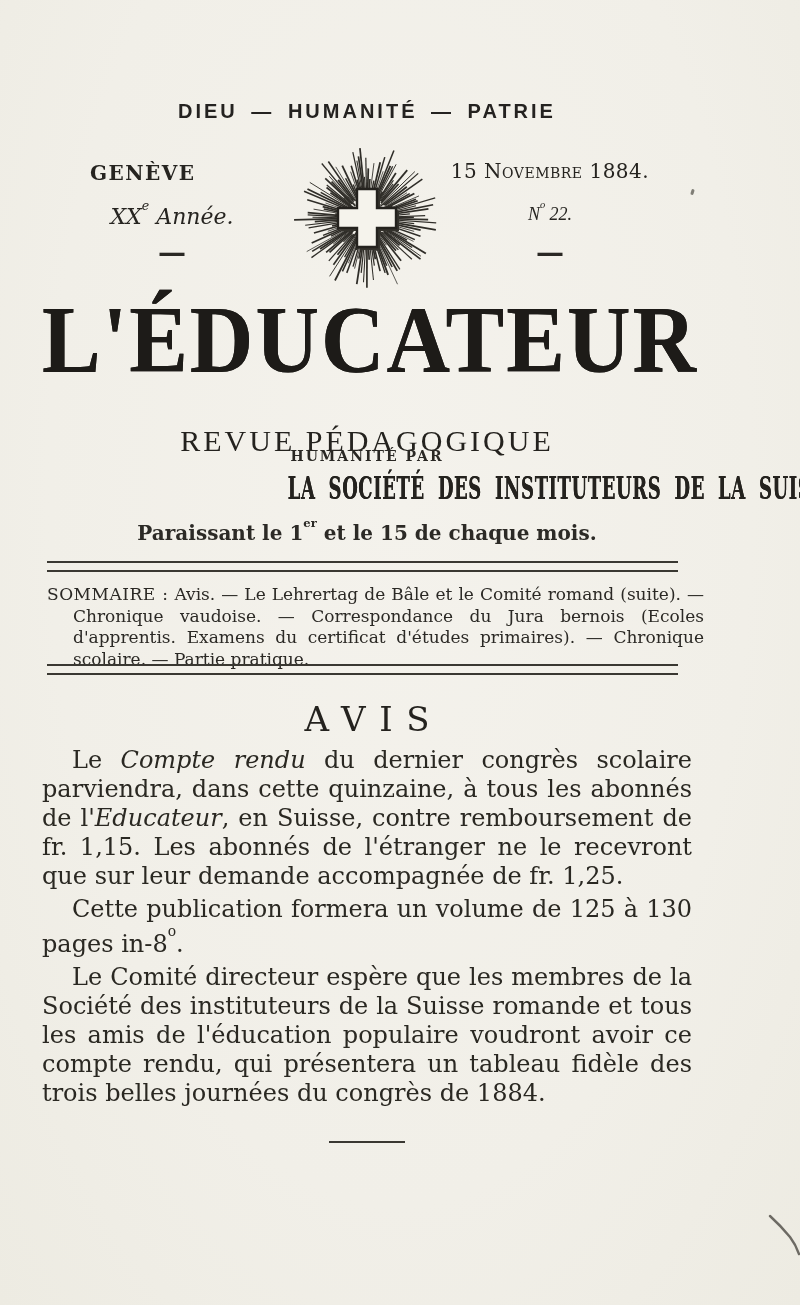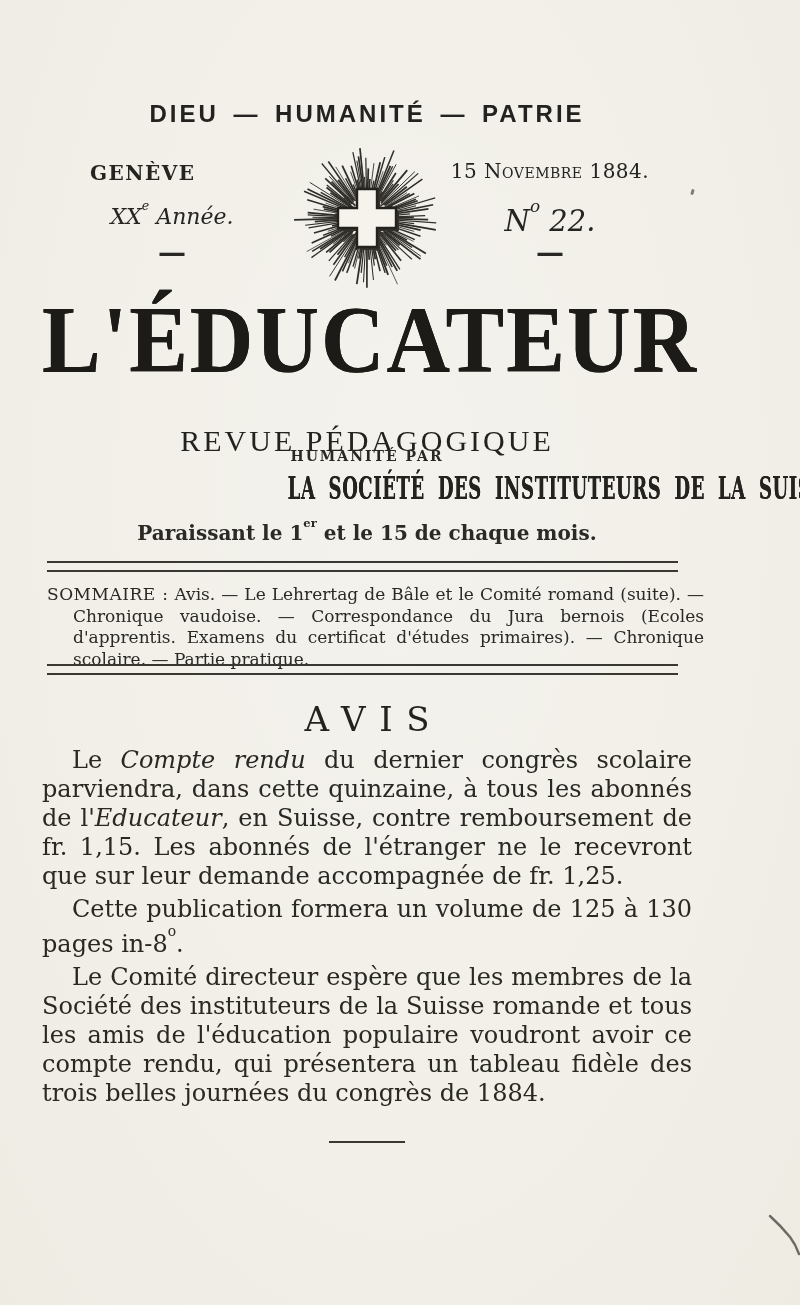--- a/index.html
+++ b/index.html
@@ -9,28 +9,28 @@
     background:radial-gradient(ellipse at 50% 38%, #f4f2ec 0%, #f1efe8 62%, #edebe2 100%);
     color:#2a2824;
     font-family:"DejaVu Serif", serif;
   }
   .abs{position:absolute;}
   .cx{position:absolute;left:42px;width:650px;text-align:center;}
   .it{font-style:italic;}
   sup.sm{font-size:58%;position:relative;top:-0.48em;letter-spacing:0;}
 
   .motto{top:100px;font-family:"Liberation Sans",sans-serif;font-weight:bold;
-         font-size:24px;letter-spacing:3px;word-spacing:5px;color:#242220;}
+         font-size:20px;letter-spacing:3px;word-spacing:5px;color:#242220;}
 
   .city{top:161px;left:90px;width:164px;text-align:left;font-weight:bold;
         font-size:20px;letter-spacing:1.5px;color:#262420;}
   .date{top:159px;left:436px;width:228px;text-align:center;font-size:20px;
         font-variant:small-caps;letter-spacing:0.5px;color:#262420;}
   .volume{top:204px;left:90px;width:164px;text-align:center;font-size:22px;color:#262420;}
-  .issue{top:204px;left:436px;width:228px;text-align:center;font-size:29px;color:#262420;}
+  .issue{top:204px;left:436px;width:228px;text-align:center;font-size:18px;color:#262420;font-family:Liberation Serif, serif;}
   .dash-l{top:236px;left:90px;width:164px;text-align:center;font-weight:bold;font-size:28px;}
   .dash-r{top:236px;left:436px;width:228px;text-align:center;font-weight:bold;font-size:28px;}
 
   .emblem{left:285px;top:136px;width:164px;height:164px;}
 
   .title{top:286px;font-family:"Liberation Serif",serif;font-weight:bold;
          font-size:88px;line-height:100px;letter-spacing:2px;color:#1d1b18;
          transform:scaleY(1.09);transform-origin:top center;
          text-shadow:0 0 0.6px #1d1b18;}
   .revue{top:400px;font-family:"Liberation Serif",serif;font-size:30px;

